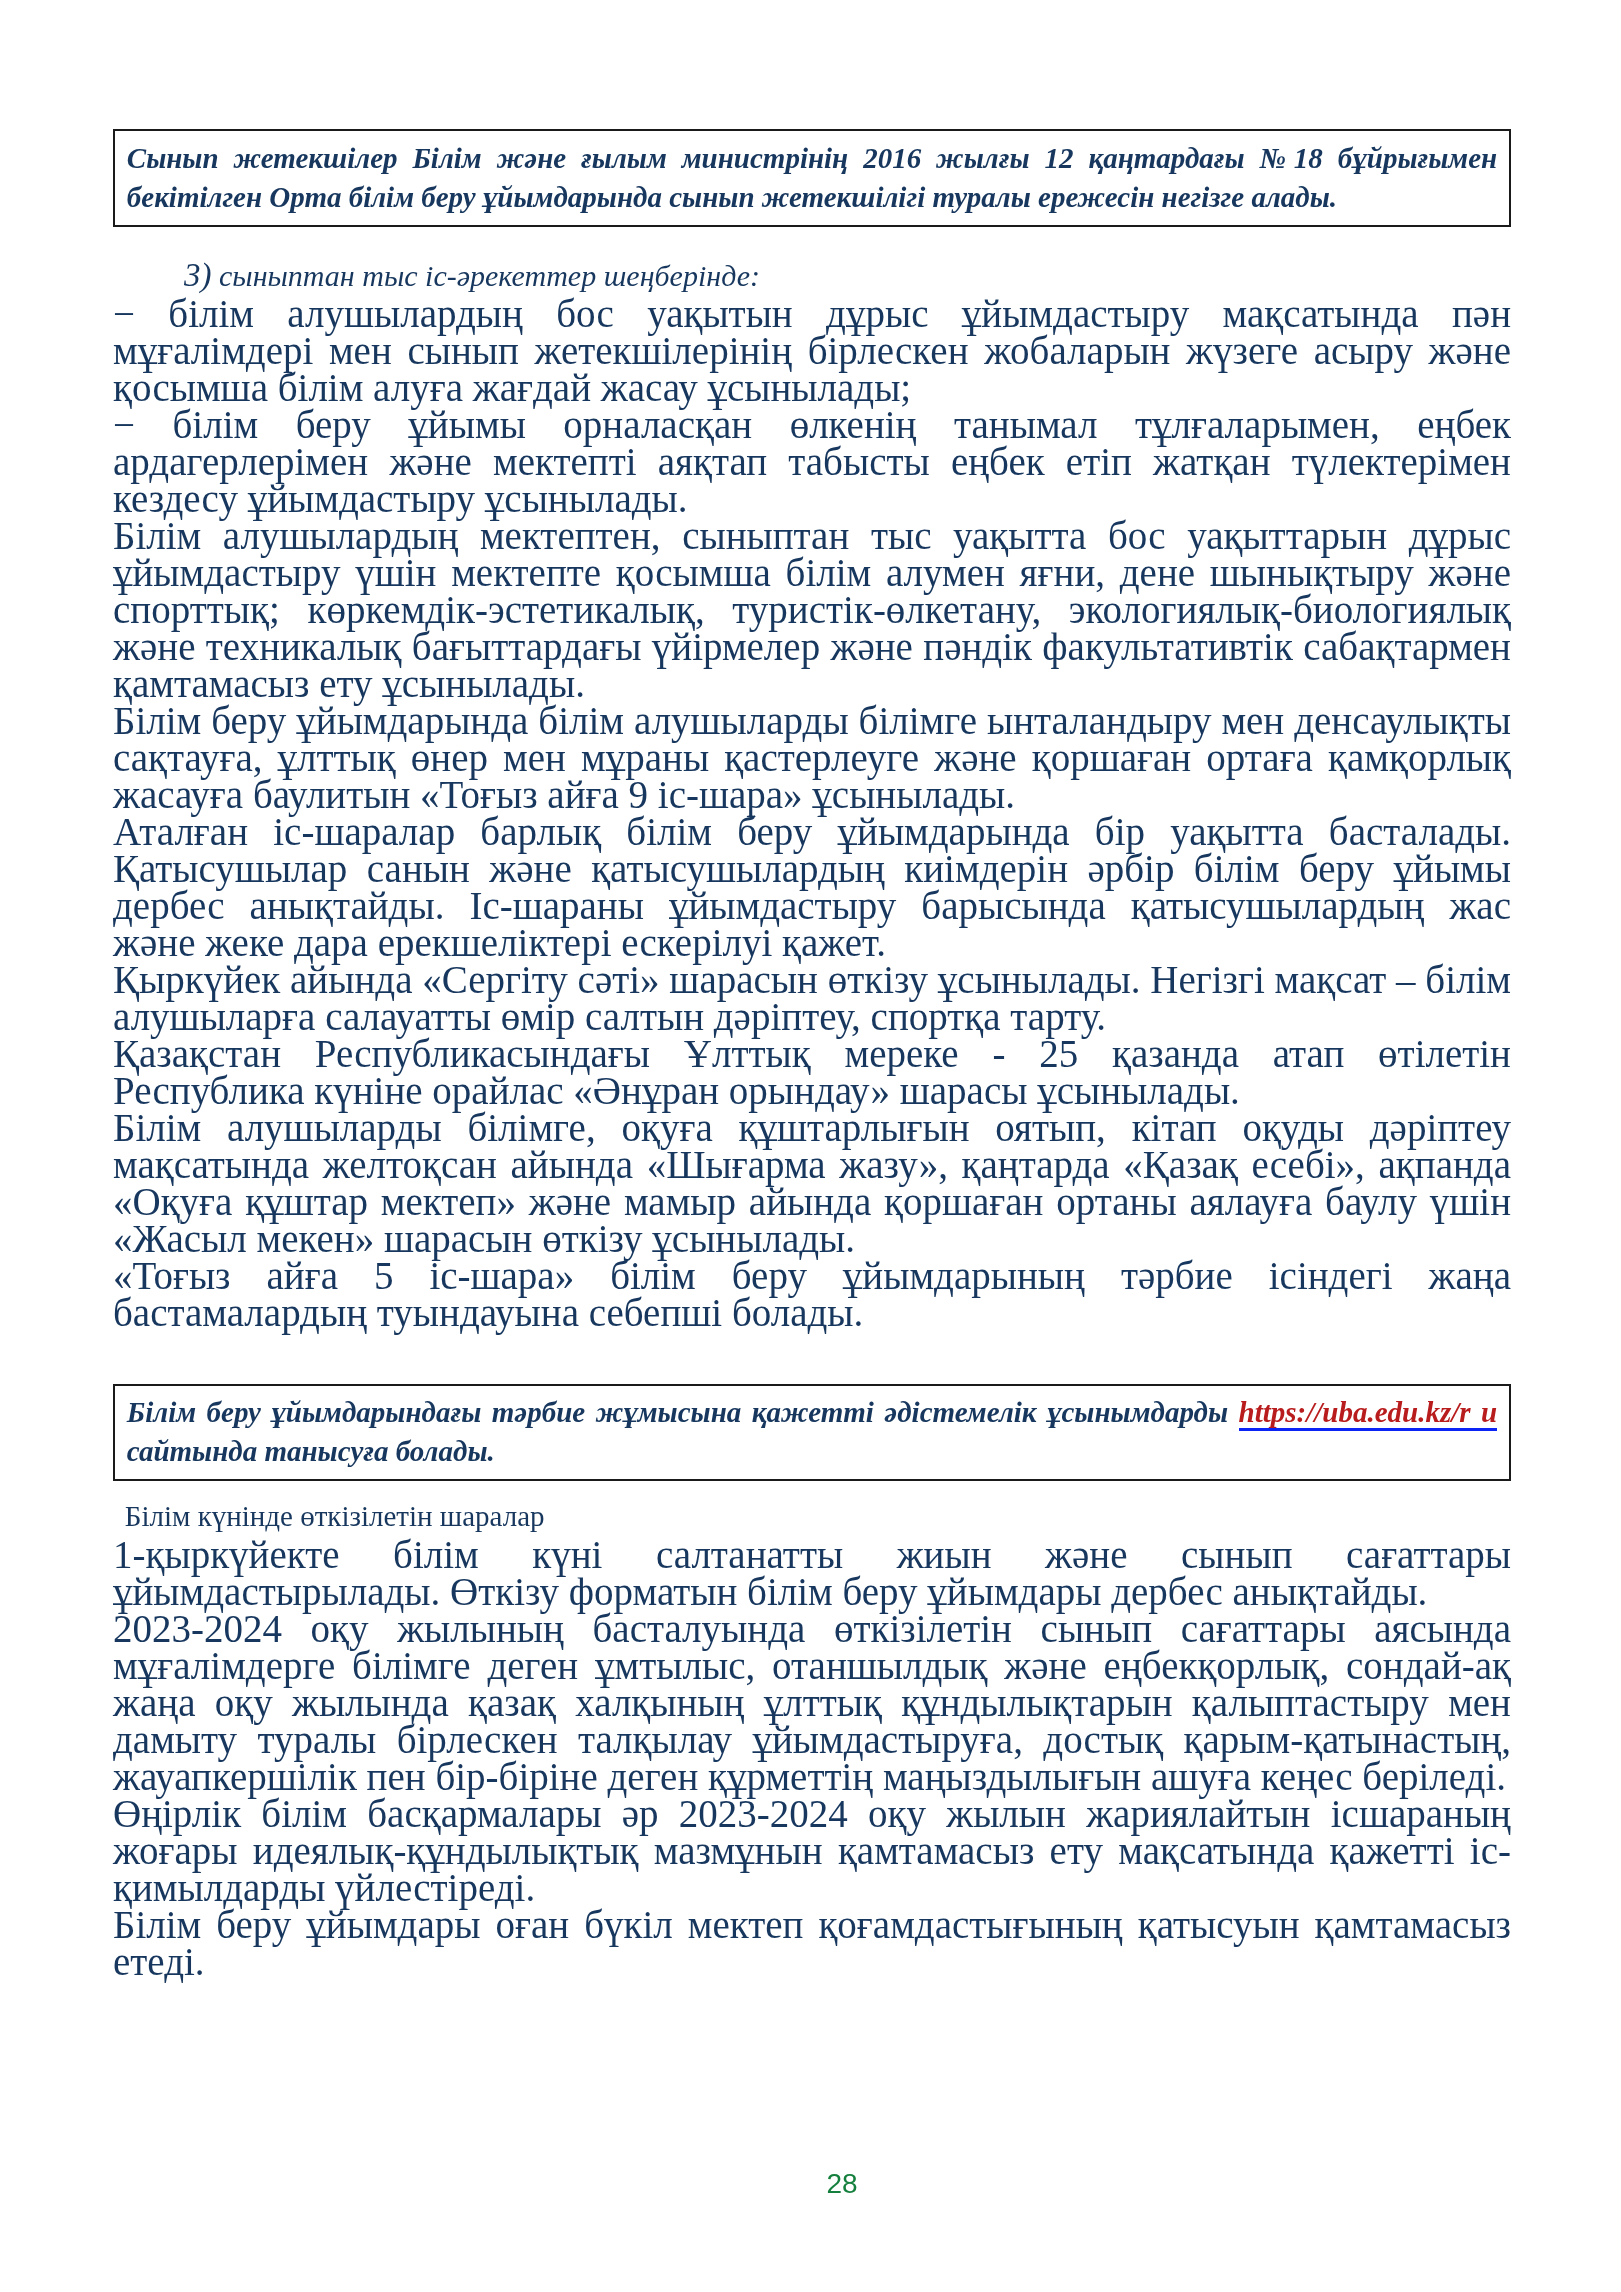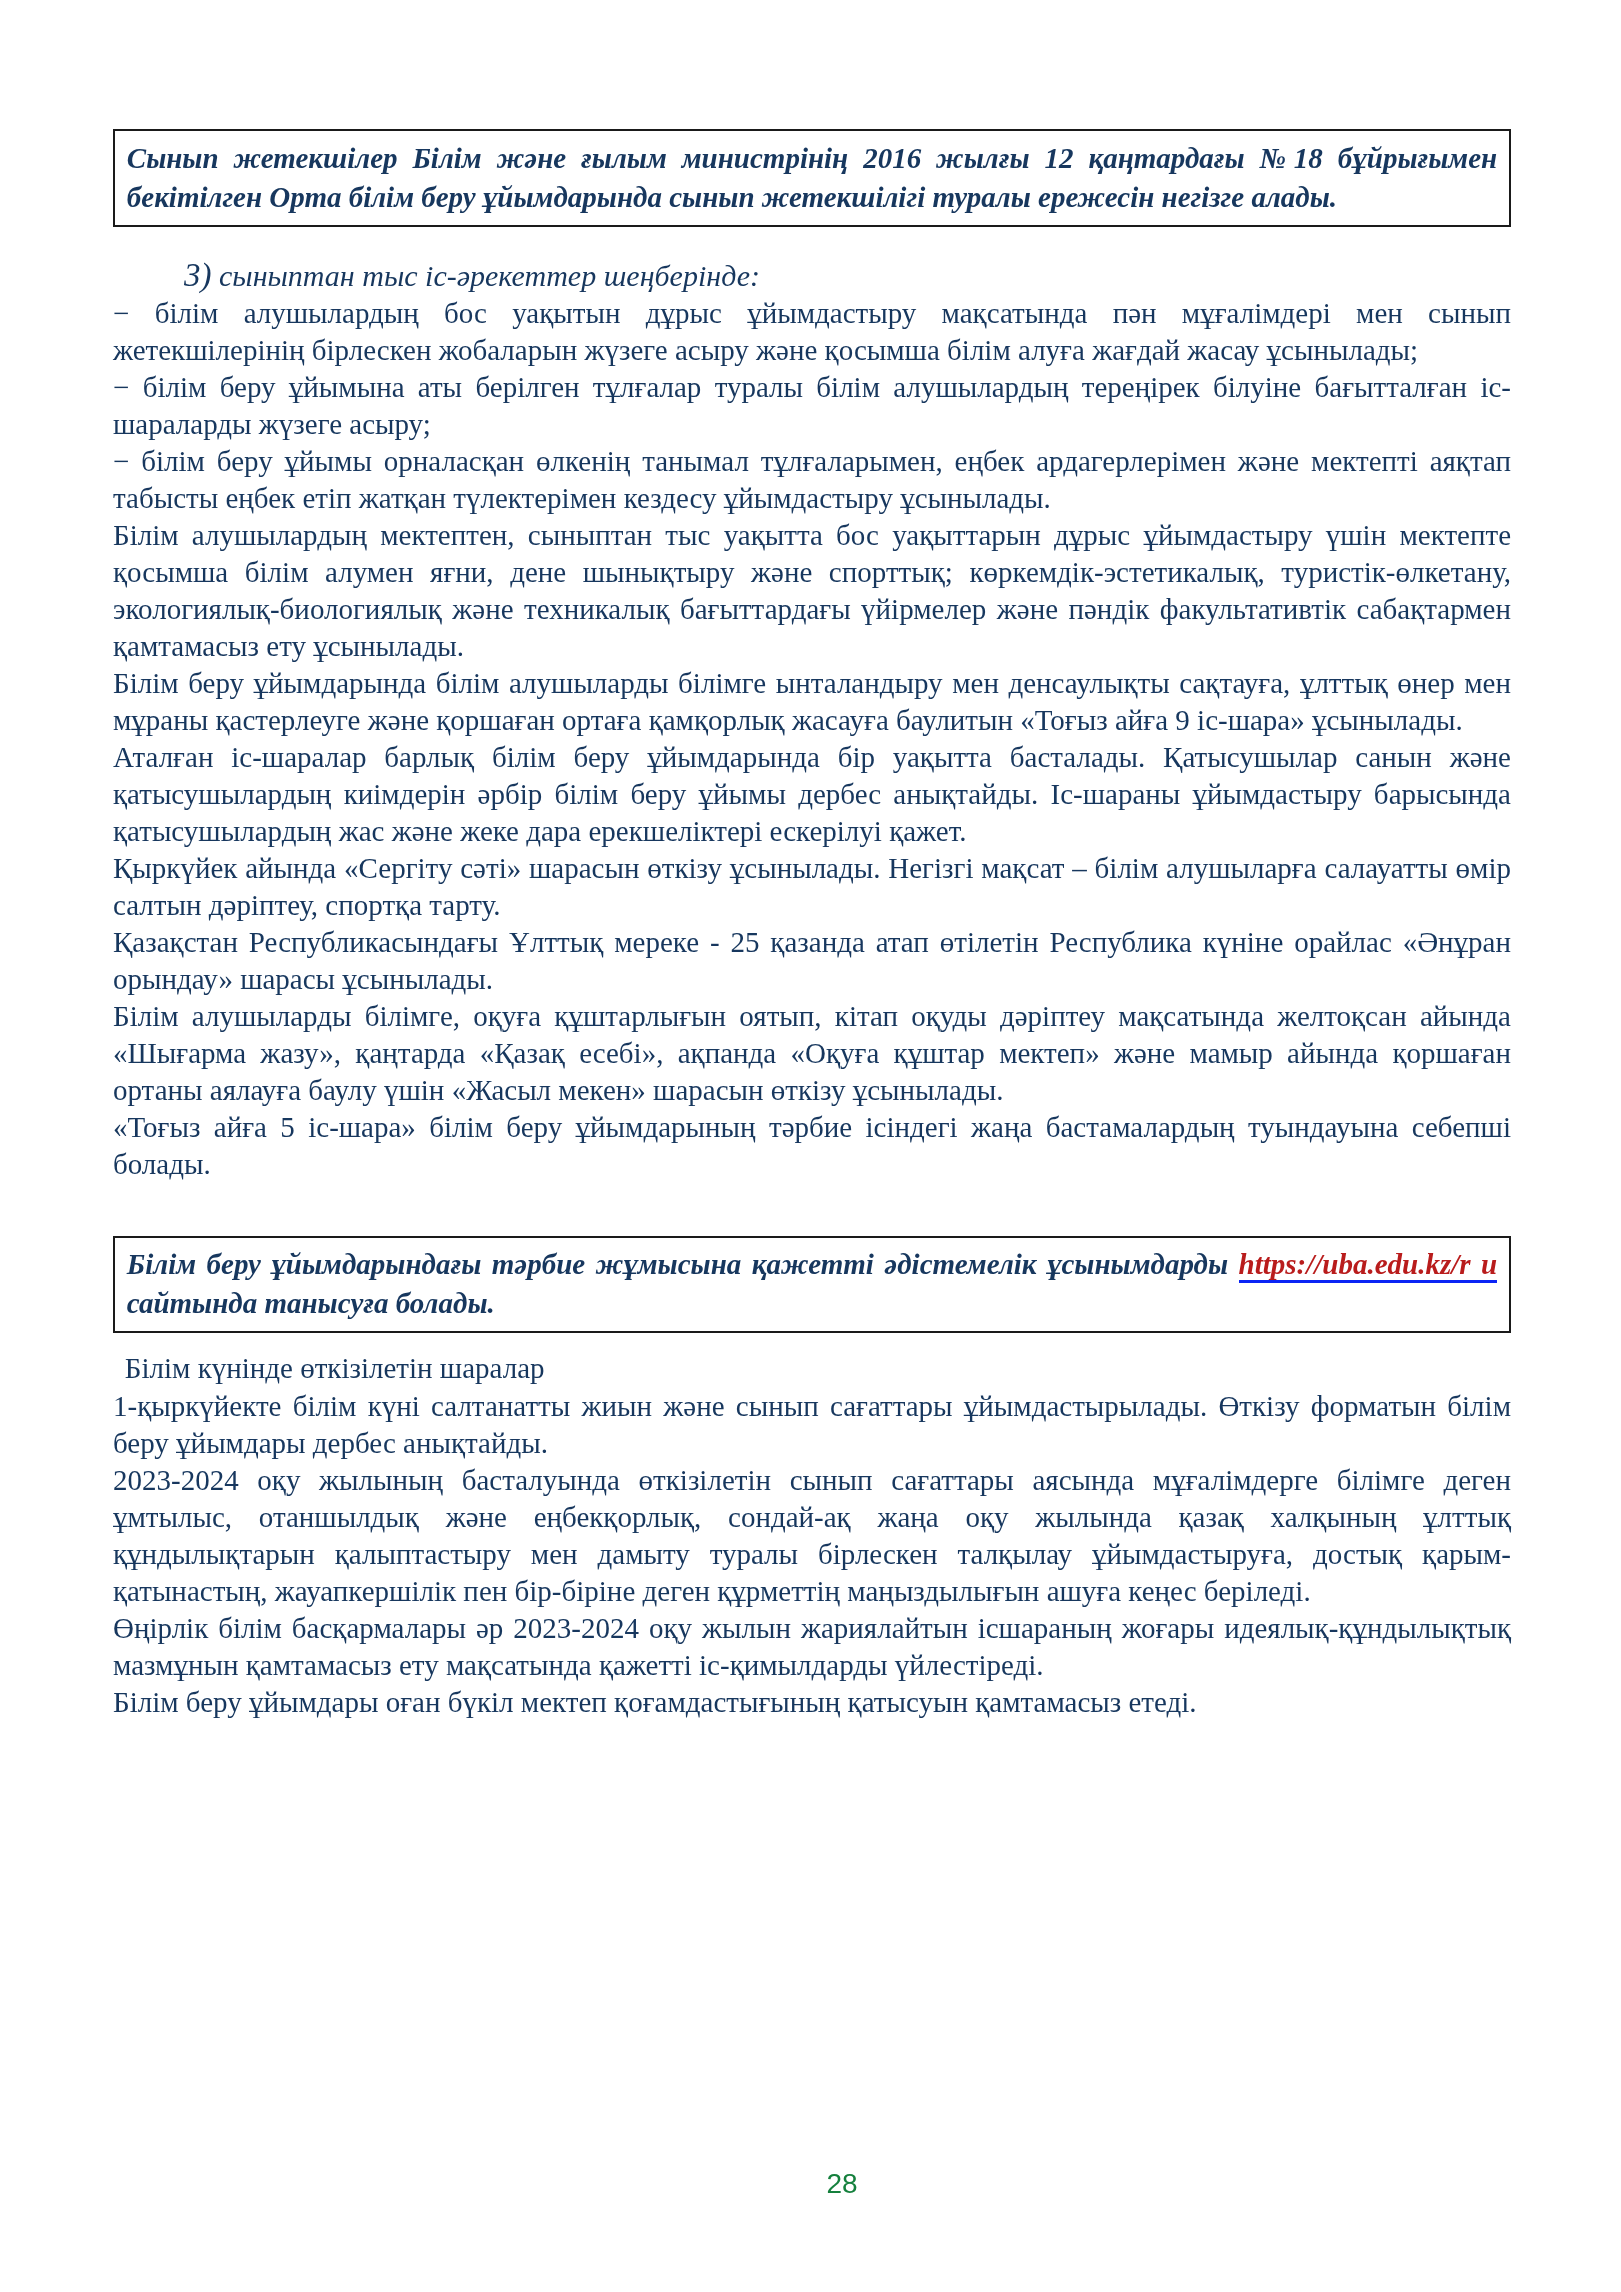--- a/index.html
+++ b/index.html
@@ -39,21 +39,21 @@
     font-style: italic;
     font-size: 30px;
     line-height: 39px;
     text-indent: 71px;
   }
   .section-heading .num {
     font-size: 33px;
   }
   p.body-p {
     margin: 0;
-    font-size: 29px;
+    font-size: 39px;
     line-height: 37px;
     text-align: justify;
   }
   .link {
     color: #b91c1c;
     border-bottom: 3.9px solid #0b24f5;
     cursor: pointer;
   }
   .heading2 {
     margin: 15.7px 0 0 0;
@@ -79,21 +79,20 @@
 <body>
 
 <div class="page">
   <div class="content">
 
     <div class="framed-box box1">Сынып жетекшілер Білім және ғылым министрінің 2016 жылғы 12 қаңтардағы №18 бұйрығымен бекітілген Орта білім беру ұйымдарында сынып жетекшілігі туралы ережесін негізге алады.</div>
 
     <p class="section-heading"><span class="num">3)</span><span> сыныптан тыс іс-әрекеттер шеңберінде:</span></p>
 
     <p class="body-p">− білім алушылардың бос уақытын дұрыс ұйымдастыру мақсатында пән мұғалімдері мен сынып жетекшілерінің бірлескен жобаларын жүзеге асыру және қосымша білім алуға жағдай жасау ұсынылады;</p>
-    <p class="body-p">− білім беру ұйымына аты берілген тұлғалар туралы білім алушылардың тереңірек білуіне бағытталған іс-шараларды жүзеге асыру;</p>
     <p class="body-p">− білім беру ұйымы орналасқан өлкенің танымал тұлғаларымен, еңбек ардагерлерімен және мектепті аяқтап табысты еңбек етіп жатқан түлектерімен кездесу ұйымдастыру ұсынылады.</p>
     <p class="body-p">Білім алушылардың мектептен, сыныптан тыс уақытта бос уақыттарын дұрыс ұйымдастыру үшін мектепте қосымша білім алумен яғни, дене шынықтыру және спорттық; көркемдік-эстетикалық, туристік-өлкетану, экологиялық-биологиялық және техникалық бағыттардағы үйірмелер және пәндік факультативтік сабақтармен қамтамасыз ету ұсынылады.</p>
     <p class="body-p">Білім беру ұйымдарында білім  алушыларды білімге ынталандыру мен денсаулықты сақтауға, ұлттық өнер мен мұраны қастерлеуге және қоршаған ортаға қамқорлық жасауға баулитын «Тоғыз айға 9 іс-шара» ұсынылады.</p>
     <p class="body-p">Аталған іс-шаралар барлық білім беру ұйымдарында бір уақытта басталады. Қатысушылар санын және қатысушылардың киімдерін әрбір білім беру ұйымы дербес анықтайды. Іс-шараны ұйымдастыру барысында қатысушылардың жас және жеке дара ерекшеліктері ескерілуі қажет.</p>
     <p class="body-p">Қыркүйек айында «Сергіту сәті» шарасын өткізу ұсынылады. Негізгі мақсат – білім алушыларға салауатты өмір салтын дәріптеу, спортқа тарту.</p>
     <p class="body-p">Қазақстан Республикасындағы Ұлттық мереке - 25 қазанда атап өтілетін Республика күніне орайлас «Әнұран орындау» шарасы ұсынылады.</p>
     <p class="body-p">Білім алушыларды білімге, оқуға құштарлығын оятып, кітап оқуды дәріптеу мақсатында желтоқсан айында «Шығарма жазу», қаңтарда «Қазақ есебі», ақпанда «Оқуға құштар мектеп» және мамыр айында қоршаған ортаны аялауға баулу үшін «Жасыл мекен» шарасын өткізу ұсынылады.</p>
     <p class="body-p">«Тоғыз айға 5 іс-шара» білім беру ұйымдарының тәрбие ісіндегі  жаңа бастамалардың туындауына себепші болады.</p>
 
     <div class="framed-box box2"><span>Білім беру ұйымдарындағы тәрбие жұмысына қажетті әдістемелік ұсынымдарды</span>

